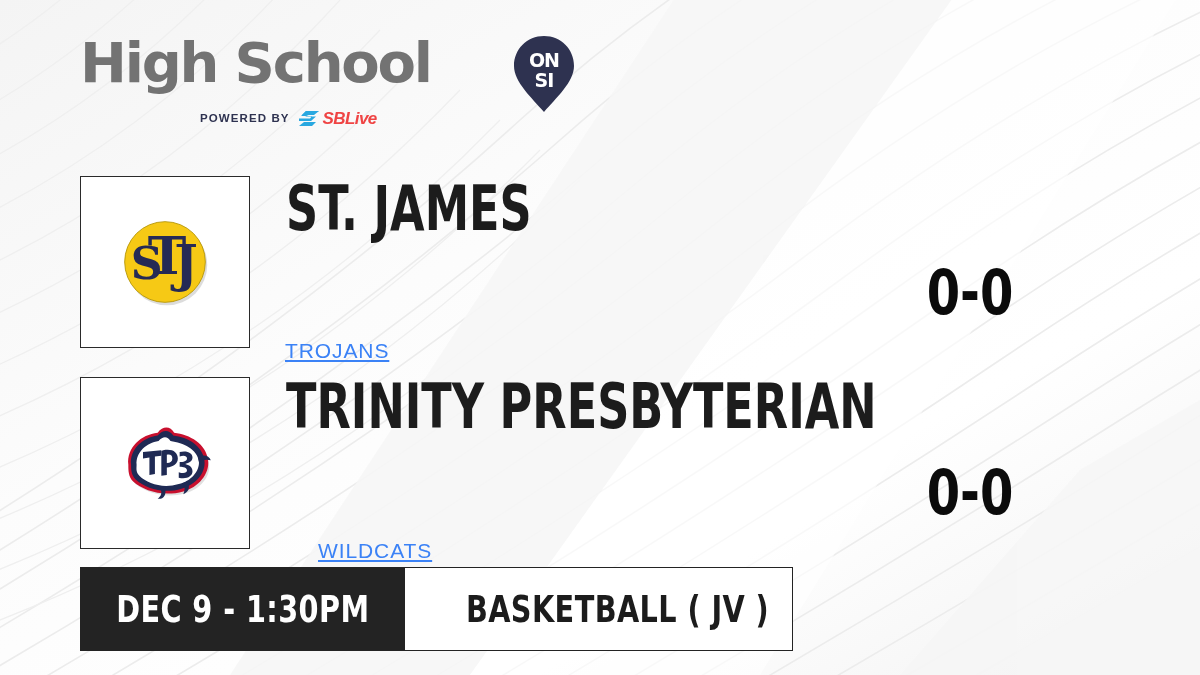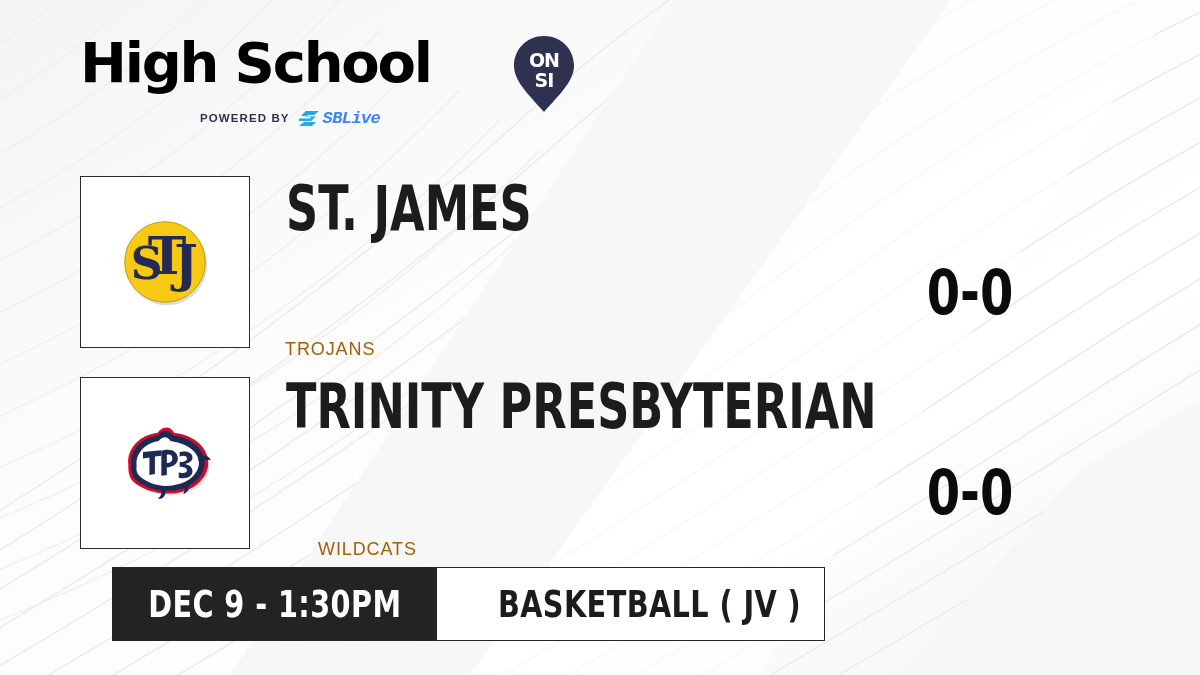--- a/index.html
+++ b/index.html
@@ -18,43 +18,43 @@
   
   .stage { position:absolute; inset:0; }
 
   
   .lockup { position:absolute; left:80px; top:32px; width:430px; height:100px; }
   .hs-word {
     font-family:"DejaVu Sans", sans-serif;
     font-size:56px;
     font-weight:bold;
     letter-spacing:-2.2px;
-    color:#000000;
+    color:#737373;
     line-height:62px;
     white-space:nowrap;
   }
   .pin {
     position:absolute; left:432px; top:2px; width:64px; height:80px;
   }
   .pin svg { display:block; }
   .powered {
     position:absolute; left:120px; top:76px;
     display:flex; align-items:center; gap:7px;
     height:20px;
   }
   .powered-txt {
     font-size:11.5px; font-weight:bold; letter-spacing:1.1px;
     color:#2e3250;
   }
   .sbl { display:flex; align-items:center; gap:2px; }
   .sbl-mark { display:block; }
   .sbl-word {
-    font-family:Liberation Mono, monospace;
+    font-family:Liberation Sans, sans-serif;
     font-size:17px; font-weight:bold; font-style:italic;
-    color:#3b82f6; letter-spacing:-0.6px; line-height:17px;
+    color:#ef4444; letter-spacing:-0.6px; line-height:17px;
   }
 
   
   .logo-box {
     position:absolute;
     width:170px; height:172px;
     background:#ffffff;
     border:1.5px solid #2a2a2a;
     display:flex; align-items:center; justify-content:center;
   }
@@ -71,24 +71,25 @@
     line-height:1;
     transform:scaleX(0.80);
     transform-origin:left center;
     letter-spacing:0px;
   }
   #team-name-1 { left:286px; top:178px; font-size:62px; }
   #team-name-2 { left:286px; top:376px; font-size:62px; }
 
   .mascot {
     position:absolute;
-    font-size:18px;
+    font-size:21px;
     letter-spacing:0.9px;
-    color:#a16207;
-    white-space:nowrap;
+    color:#3b82f6;
+    white-space:nowrap;
+    text-decoration:underline;
   }
   #mascot-1 { left:285px; top:339px; }
   #mascot-2 { left:285px; top:539px;margin-left:33px; }
 
   .score {
     position:absolute;
     font-family:"DejaVu Sans Condensed","DejaVu Sans", sans-serif;
     font-weight:bold;
     font-size:62px;
     color:#0b0b0b;
@@ -96,21 +97,21 @@
     white-space:nowrap;
     transform:scaleX(0.86);
     transform-origin:center center;
     text-align:center;
     width:200px;
   }
   #score-1 { left:870px; top:262px; }
   #score-2 { left:870px; top:462px; }
 
   
-  .bar { position:absolute; top:567px; height:74px; display:flex; align-items:center;margin-left:32px; }
+  .bar { position:absolute; top:567px; height:84px; display:flex; align-items:center; }
   #bar-datetime {
     left:80px; width:325px;
     background:#232323;
     justify-content:center;
   }
   #bar-sport {
     left:405px; width:388px;
     background:#ffffff;
     border:1.5px solid #232323;
     border-left:none;

